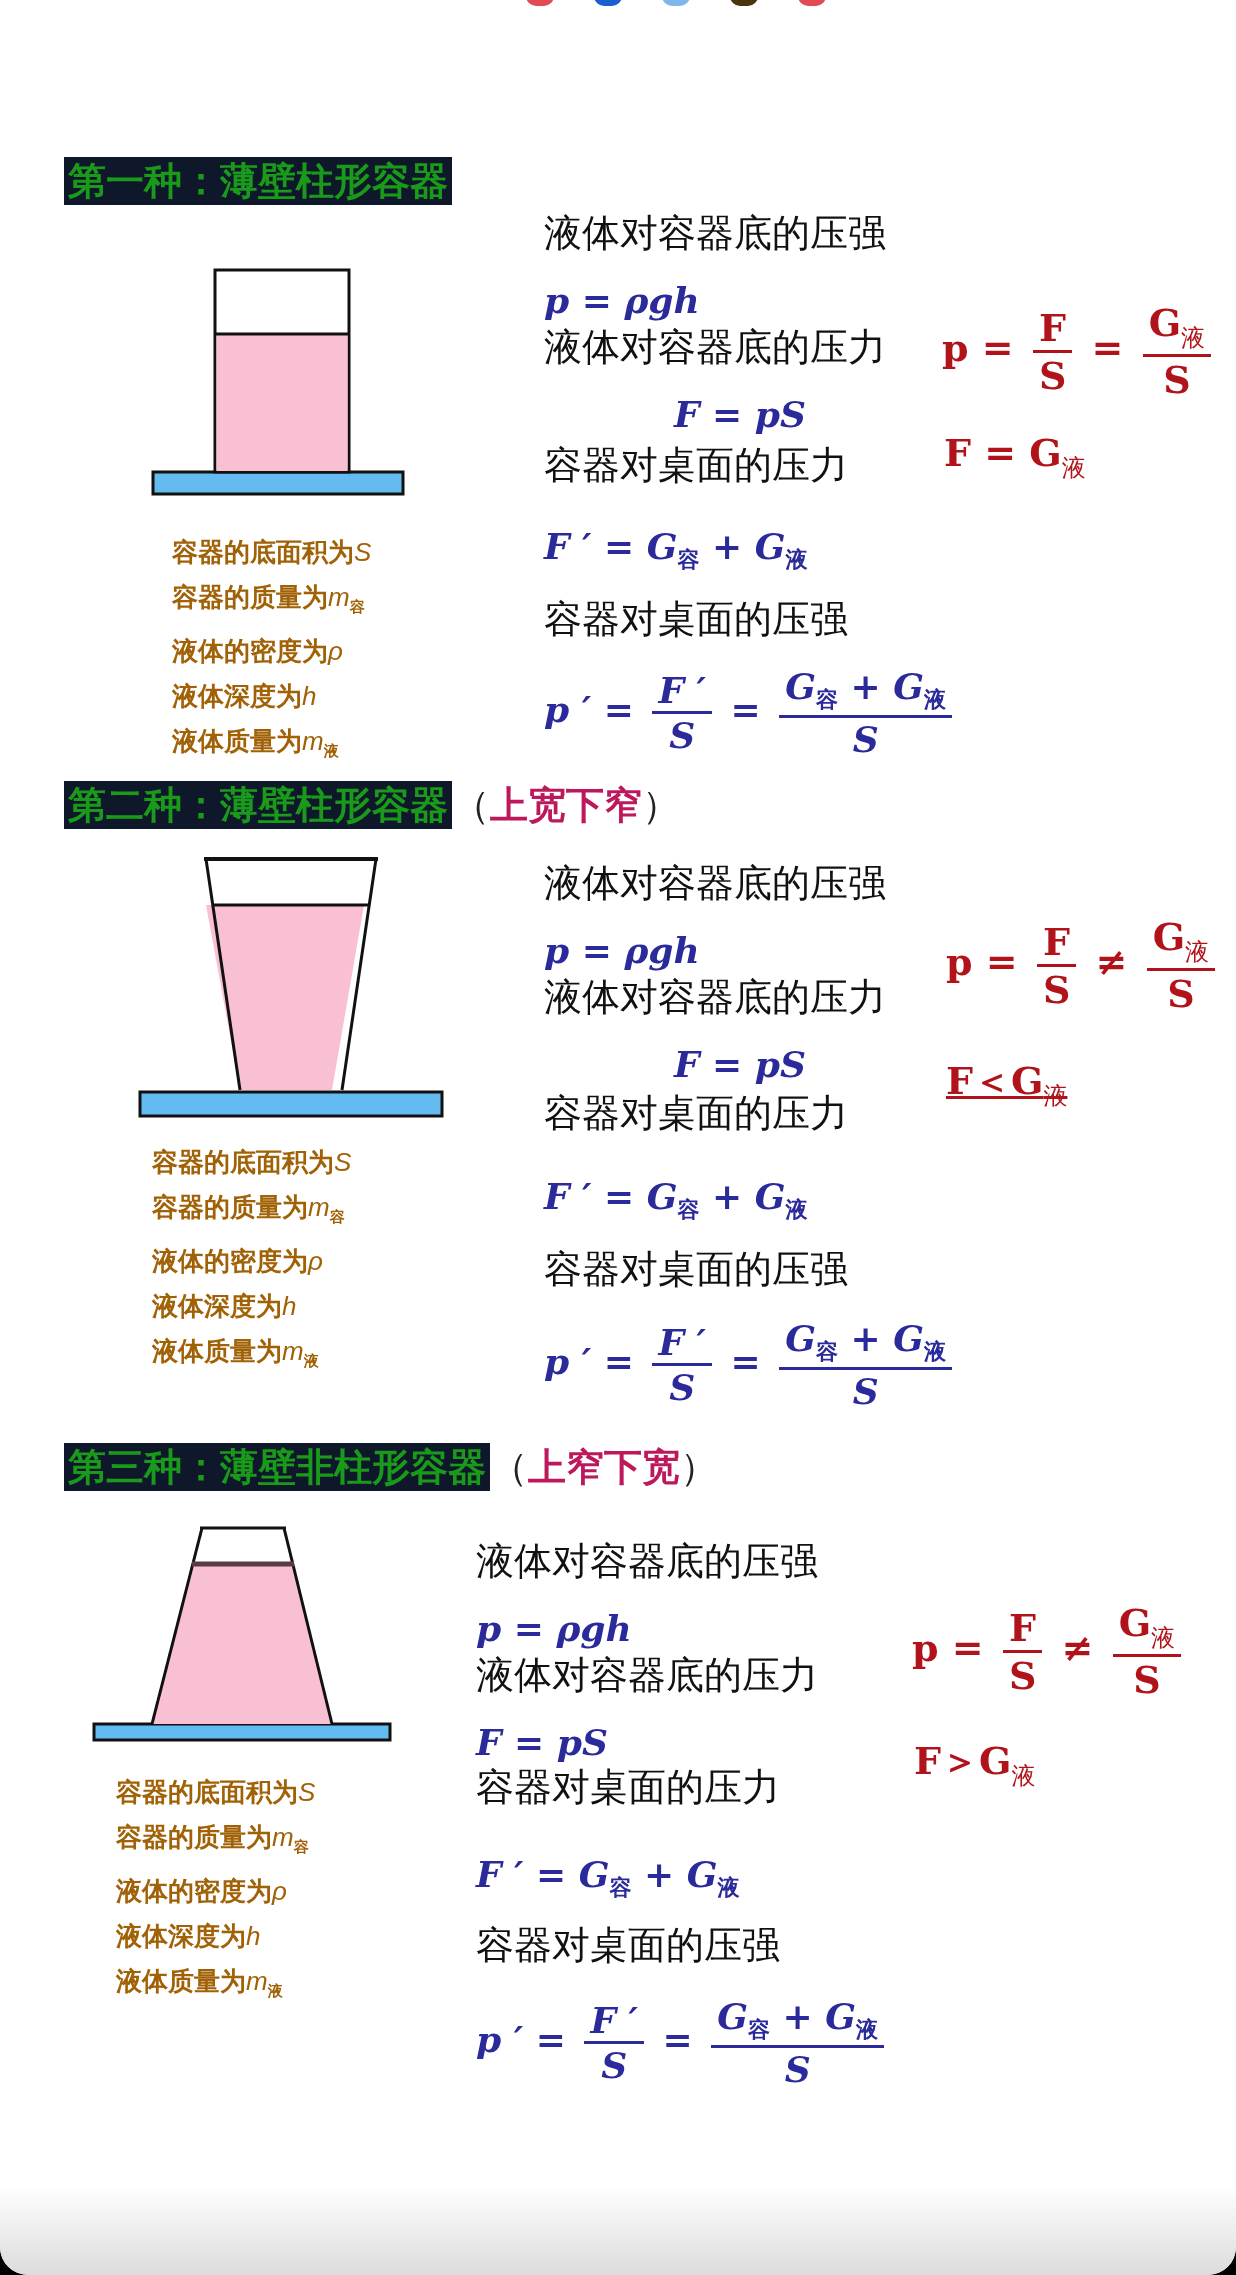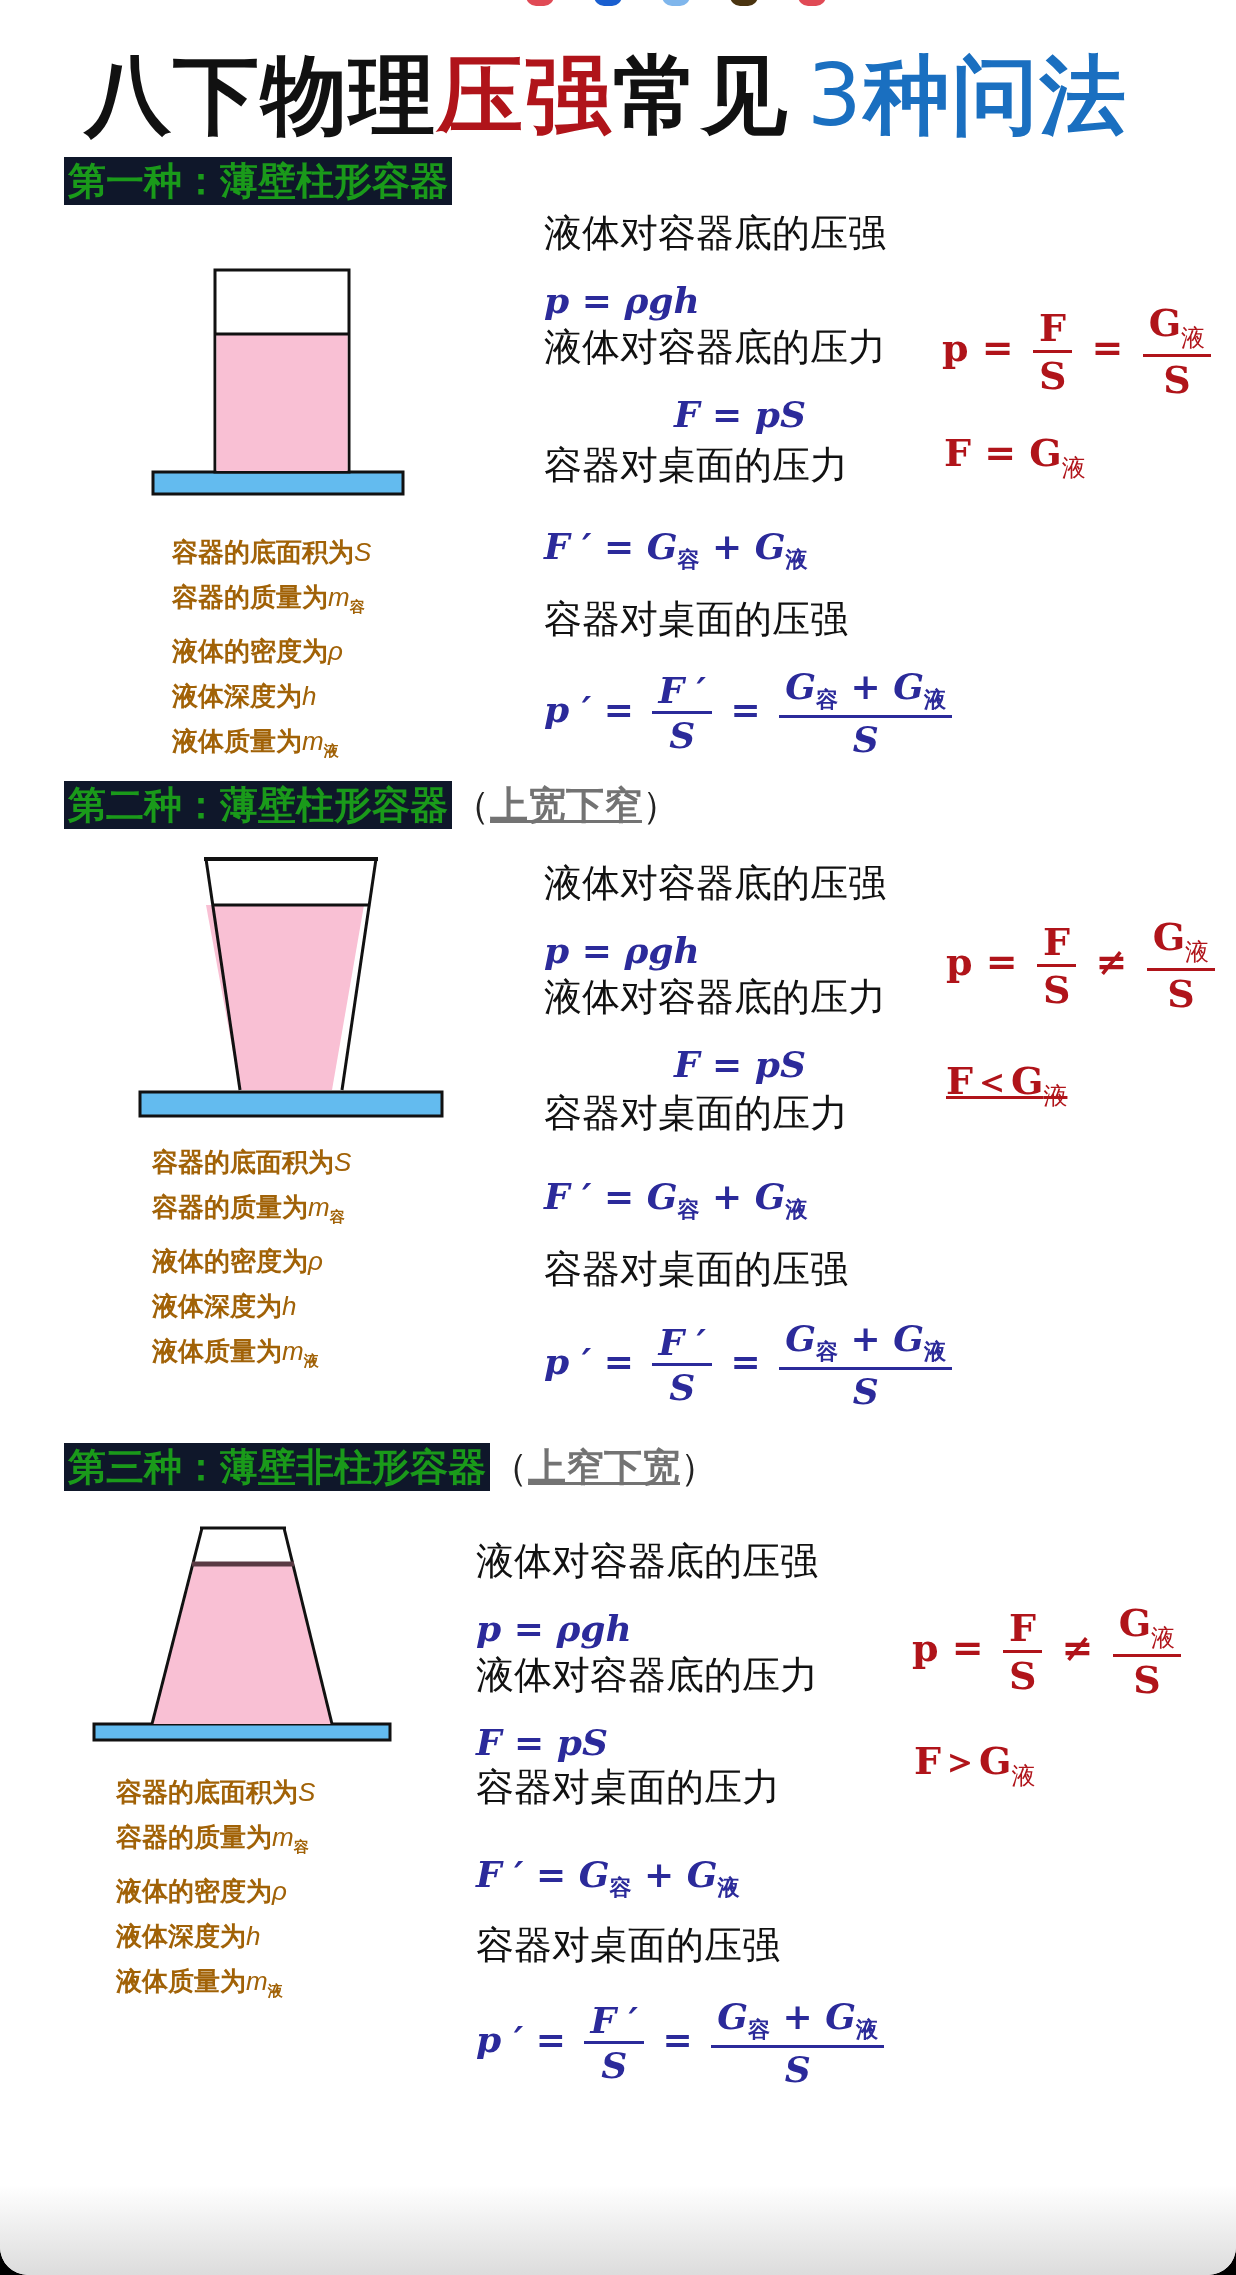--- a/index.html
+++ b/index.html
@@ -10,21 +10,21 @@
   .dot{width:28px;height:12px;border-radius:0 0 10px 10px;}
   .title{position:absolute;top:38px;left:85px;font-size:86px;font-weight:bold;letter-spacing:2px;white-space:nowrap;font-family:"DejaVu Sans",sans-serif;}
   .title .t1{color:#111;}
   .title .t2{color:#b0141a;}
   .title .t3{color:#111;}
   .title .t4{color:#1a6fc0;font-weight:normal;margin-left:18px;}
   .title .t5{color:#1a6fc0;}
   .sec-head{position:absolute;font-size:38px;font-weight:bold;white-space:nowrap;}
   .sec-head .hl{background:#0f172a;color:#1a9a1a;padding:2px 4px;}
   .sec-head .paren{color:#222;font-weight:normal;}
-  .sec-head .red{color:#737373;text-decoration:underline;}
+  .sec-head .red{color:#be185d;}
   .cn{position:absolute;font-size:38px;color:#111;white-space:nowrap;}
   .fm{position:absolute;font-family:"DejaVu Serif",serif;font-style:italic;font-weight:bold;color:#2b2a9a;font-size:36px;white-space:nowrap;margin-top:11px;}
   .fm sub{font-size:22px;font-style:normal;vertical-align:-8px;}
   .frac{display:inline-block;vertical-align:middle;text-align:center;margin:0 6px;}
   .frac .num{display:block;padding:0 6px;}
   .frac .den{display:block;border-top:3px solid currentColor;padding:0 6px;}
   .rf{position:absolute;font-family:"DejaVu Serif",serif;font-weight:bold;color:#b0141a;font-size:38px;white-space:nowrap;}
   .rf sub{font-size:24px;font-weight:normal;vertical-align:-10px;}
   .labels{position:absolute;font-family:Liberation Sans, sans-serif;font-size:26px;color:#a16207;line-height:45px;font-weight:bold;}
   .labels i{font-style:italic;font-weight:normal;}
@@ -37,23 +37,20 @@
 <div class="page">
 
   <div class="dots">
     <span class="dot" style="background:#e04a55"></span>
     <span class="dot" style="background:#1a5fd0"></span>
     <span class="dot" style="background:#7fb6ec"></span>
     <span class="dot" style="background:#4a3410"></span>
     <span class="dot" style="background:#e04a55"></span>
   </div>
 
-  <div class="title">
-    <span class="t1">八下物理</span><span class="t2">压强</span><span class="t3">常见</span><span class="t4">3</span><span class="t5">种问法</span>
-  </div>
 
   <div class="sec-head" style="left:64px;top:156px;">
     <span class="hl">第一种：薄壁柱形容器</span>
   </div>
 
   <svg style="left:150px;top:262px;" width="260" height="240" viewBox="0 0 260 240">
     <rect x="3" y="210" width="250" height="22" fill="#63bbef" stroke="#111" stroke-width="3"></rect>
     <rect x="65" y="8" width="134" height="202" fill="#fff" stroke="#111" stroke-width="3"></rect>
     <rect x="66.5" y="72" width="131" height="137" fill="#f9c0d4"></rect>
     <line x1="65" y1="72" x2="199" y2="72" stroke="#111" stroke-width="3"></line>

